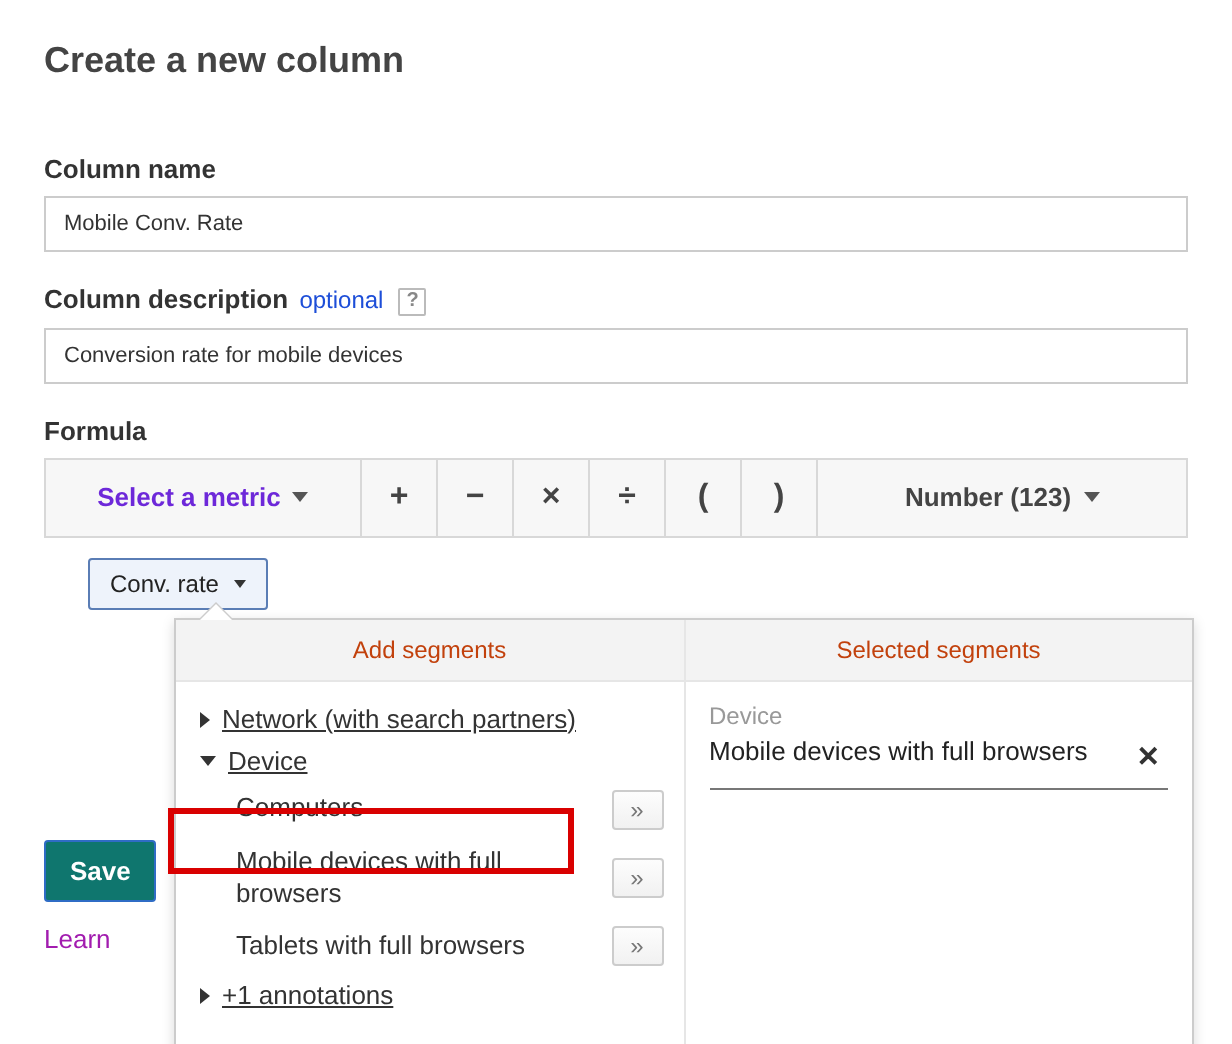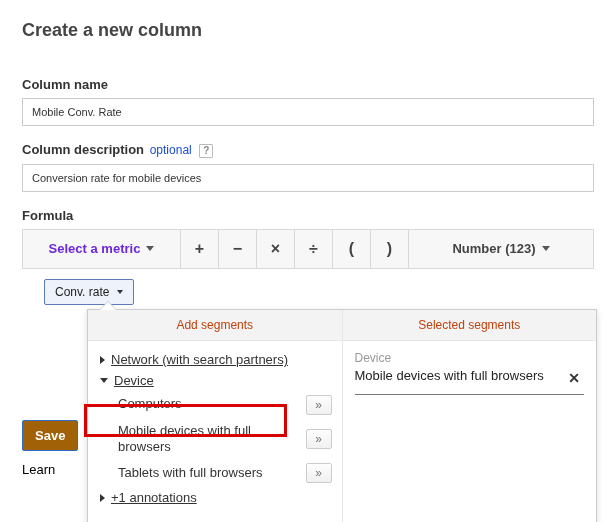--- a/index.html
+++ b/index.html
@@ -36,22 +36,22 @@
   .tri.down { border-left: 4px solid transparent; border-right: 4px solid transparent; border-top: 5px solid #333; margin-top: 5px; }
   .seg-item { display: flex; align-items: center; justify-content: space-between; padding: 4px 10px 4px 22px; color: #333; cursor: pointer; }
   .seg-item .txt { flex: 1; line-height: 1.25; }
   .add-btn { background: linear-gradient(#fdfdfd,#f1f1f1); border: 1px solid #ccc; border-radius: 2px; width: 26px; height: 20px; font-size: 12px; color: #777; display: flex; align-items: center; justify-content: center; cursor: pointer; margin-left: 4px; }
   .highlight-box { position: absolute; border: 3px solid #d90000; pointer-events: none; left: 62px; top: 125px; width: 203px; height: 33px; z-index: 10; }
   .selected-body { padding: 10px 12px; }
   .sel-label { color: #999; font-size: 12px; margin-bottom: 3px; }
   .sel-row { display: flex; align-items: flex-start; justify-content: space-between; border-bottom: 1px solid #777; padding-bottom: 6px; }
   .sel-row .name { flex: 1; color: #222; font-size: 13px; line-height: 1.3; }
   .remove-x { font-size: 14px; font-weight: 700; color: #333; cursor: pointer; padding: 2px 4px; }
-  .save-btn { position: absolute; left: 22px; top: 420px; background: #a16207; color: #fff; border: 1px solid #2f6cc5; padding: 7px 12px; font-size: 13px; font-weight: 700; border-radius: 2px; cursor: pointer; z-index: 1; }
-  .learn-link { position: absolute; left: 22px; top: 462px; color: #000000; font-size: 13px; cursor: pointer; z-index: 1; }
+  .save-btn { position: absolute; left: 22px; top: 420px; background: #0f766e; color: #fff; border: 1px solid #2f6cc5; padding: 7px 12px; font-size: 13px; font-weight: 700; border-radius: 2px; cursor: pointer; z-index: 1; }
+  .learn-link { position: absolute; left: 22px; top: 462px; color: #a21caf; font-size: 13px; cursor: pointer; z-index: 1; }
 </style>
 </head>
 <body>
 
 <div class="container">
   <div class="page-title">Create a new column</div>
 
   <div class="field-label">Column name</div>
   <input class="text-input" value="Mobile Conv. Rate" style="">
 

